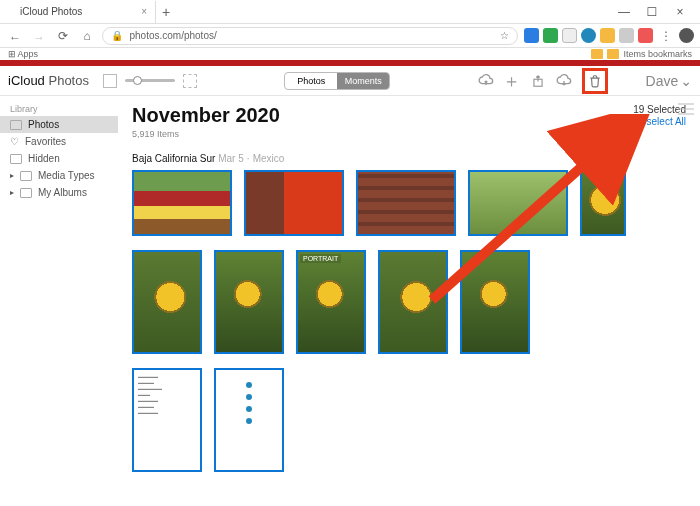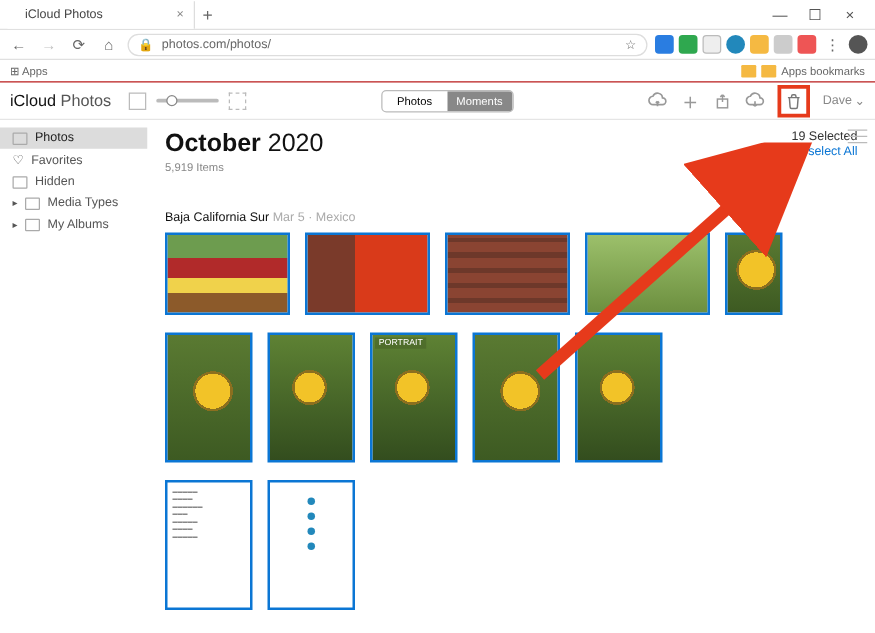--- a/index.html
+++ b/index.html
@@ -9,56 +9,56 @@
   .titlebar-newtab { width:20px; text-align:center; color:#666; font-size:14px; }
   .titlebar-spacer { flex:1; }
   .win-btn { width:28px; height:20px; display:flex; align-items:center; justify-content:center; color:#555; font-size:12px; }
 
   .addrbar { height:24px; display:flex; align-items:center; gap:6px; padding:0 6px; border-bottom:1px solid #e0e0e0; }
   .nav-icon { width:18px; height:18px; display:flex; align-items:center; justify-content:center; color:#666; font-size:12px; }
   .url-box { flex:1; display:flex; align-items:center; gap:6px; border:1px solid #ddd; border-radius:10px; height:18px; padding:0 8px; font-size:10px; color:#666; }
   .ext-strip { display:flex; align-items:center; gap:4px; }
   .ext-icon { width:15px; height:15px; border-radius:3px; }
 
-  .bookbar { height:18px; display:flex; align-items:center; justify-content:space-between; padding:0 8px; border-bottom:1px solid #b91c1c; font-size:9px; color:#666; }
+  .bookbar { height:18px; display:flex; align-items:center; justify-content:space-between; padding:0 8px; border-bottom:6px solid #b91c1c; font-size:9px; color:#666; }
   .bookbar-right { display:flex; align-items:center; gap:4px; }
   .folder-ic { width:12px; height:10px; background:#f5b942; border-radius:1px; }
 
   .topbar { height:30px; display:flex; align-items:center; padding:0 8px; border-bottom:1px solid #e5e5e5; }
   .app-title { font-size:13px; color:#111; }
   .app-title .thin { color:#555; font-weight:300; }
   .layout-ctl { margin-left:14px; display:flex; align-items:center; gap:8px; }
   .layout-sw { width:14px; height:14px; border:1px solid #bbb; }
   .slider { width:50px; height:3px; background:#bbb; position:relative; border-radius:2px; }
   .slider .knob { position:absolute; left:8px; top:-3px; width:9px; height:9px; background:#fff; border:1px solid #888; border-radius:50%; }
   .seg { margin:0 auto; display:flex; border:1px solid #bbb; border-radius:4px; overflow:hidden; font-size:9px; }
   .seg div { width:52px; height:16px; display:flex; align-items:center; justify-content:center; }
   .seg .on { background:#888; color:#fff; }
   .topbar-right { display:flex; align-items:center; gap:10px; }
   .tb-icon { width:16px; height:16px; display:flex; align-items:center; justify-content:center; color:#888; }
   .trash-box { border:3px solid #e63a1b; width:26px; height:26px; display:flex; align-items:center; justify-content:center; }
-  .user-label { font-size:10px; color:#888; display:flex; align-items:center; gap:2px; }
+  .user-label { font-size:14px; color:#888; display:flex; align-items:center; gap:2px;margin-left:28px; }
 
   .body { display:flex; height:calc(506px - 24px - 24px - 18px - 30px); }
   .sidebar { width:118px; padding:6px 0; font-size:10px; color:#555; overflow:hidden; }
   .sb-head { font-size:9px; color:#999; padding:2px 10px; }
   .sb-item { display:flex; align-items:center; gap:6px; padding:3px 10px; }
   .sb-item.sel { background:#dcdcdc; color:#222; border-radius:0; }
   .sb-ic { width:12px; height:10px; border:1px solid #aaa; border-radius:1px; }
 
   .main { flex:1; padding:8px 14px; overflow:hidden; position:relative; }
   .head-row { display:flex; align-items:flex-start; justify-content:space-between; }
   .month-title { font-size:20px; font-weight:600; color:#111; }
-  .month-title span { font-weight:400;margin-top:25px; }
+  .month-title span { font-weight:700;margin-top:25px; }
   .item-count { font-size:9px; color:#888; margin-top:2px; }
   .select-info { text-align:right; font-size:10px; }
   .select-info .cnt { color:#333; }
   .select-info .deselect { color:#0b76d4; margin-top:1px; display:block; }
 
-  .loc-line { font-size:10px; color:#111; margin-top:30px; }
+  .loc-line { font-size:10px; color:#111; margin-top:14px; }
   .loc-line .dim { color:#aaa; }
 
   .grid { display:flex; flex-wrap:wrap; gap:12px; margin-top:6px; }
   .thumb { width:100px; height:66px; border:2px solid #0b76d4; position:relative; overflow:hidden; }
   .thumb.tall { width:70px; height:104px; }
   .thumb.shot { width:70px; height:104px; border:2px solid #0b76d4; background:#fff; }
   .badge { position:absolute; top:2px; left:2px; font-size:7px; background:rgba(0,0,0,.12); color:#fff; padding:1px 3px; }
 
   
   .p-fruit { background:linear-gradient(#6d9c4f 0 30%, #b12a2a 30% 55%, #f0d24b 55% 75%, #8c5a2a 75% 100%); }
@@ -113,21 +113,21 @@
 </div>
 
 <div class="bookbar">
   <div>
     <span>⊞</span>
     <span>Apps</span>
   </div>
   <div class="bookbar-right">
     <div class="folder-ic"></div>
     <div class="folder-ic"></div>
-    <span>Apps bookmarks</span>
+    <span>Items bookmarks</span>
   </div>
 </div>
 
 <div class="topbar">
   <div class="app-title">
     <span>iCloud</span> <span class="thin">Photos</span>
   </div>
   <div class="layout-ctl">
     <div class="layout-sw"></div>
     <div class="slider">
@@ -169,20 +169,21 @@
     <div class="user-label">
         <span>Dave</span>
         <span>⌄</span>
       </div>
   </div>
 </div>
 
 <div class="body">
 
   <div class="sidebar">
+    <div class="sb-head">Library</div>
     <div class="sb-item sel">
         <div class="sb-ic"></div>
         <span>Photos</span>
       </div>
     <div class="sb-item">
         <span>♡</span>
         <span>Favorites</span>
       </div>
     <div class="sb-item">
         <div class="sb-ic"></div>
@@ -197,21 +198,21 @@
         <span style="font-size:8px">▸</span>
         <div class="sb-ic"></div>
         <span>My Albums</span>
       </div>
   </div>
 
   <div class="main">
     <div class="head-row">
       <div>
         <div class="month-title">
-          <b>October</b> <span>2020</span>
+          <b>November</b> <span>2020</span>
         </div>
         <div class="item-count">5,919 Items</div>
       </div>
       <div class="select-info" style="position:relative;padding-right:0">
         <span class="cnt">19 Selected</span>
         <span class="deselect">Deselect All</span>
       </div>
     </div>
     <div style="position:absolute;right:6px;top:6px;width:16px;height:14px">
       <svg width="16" height="14" viewBox="0 0 16 14" stroke="#bbb" stroke-width="1">

